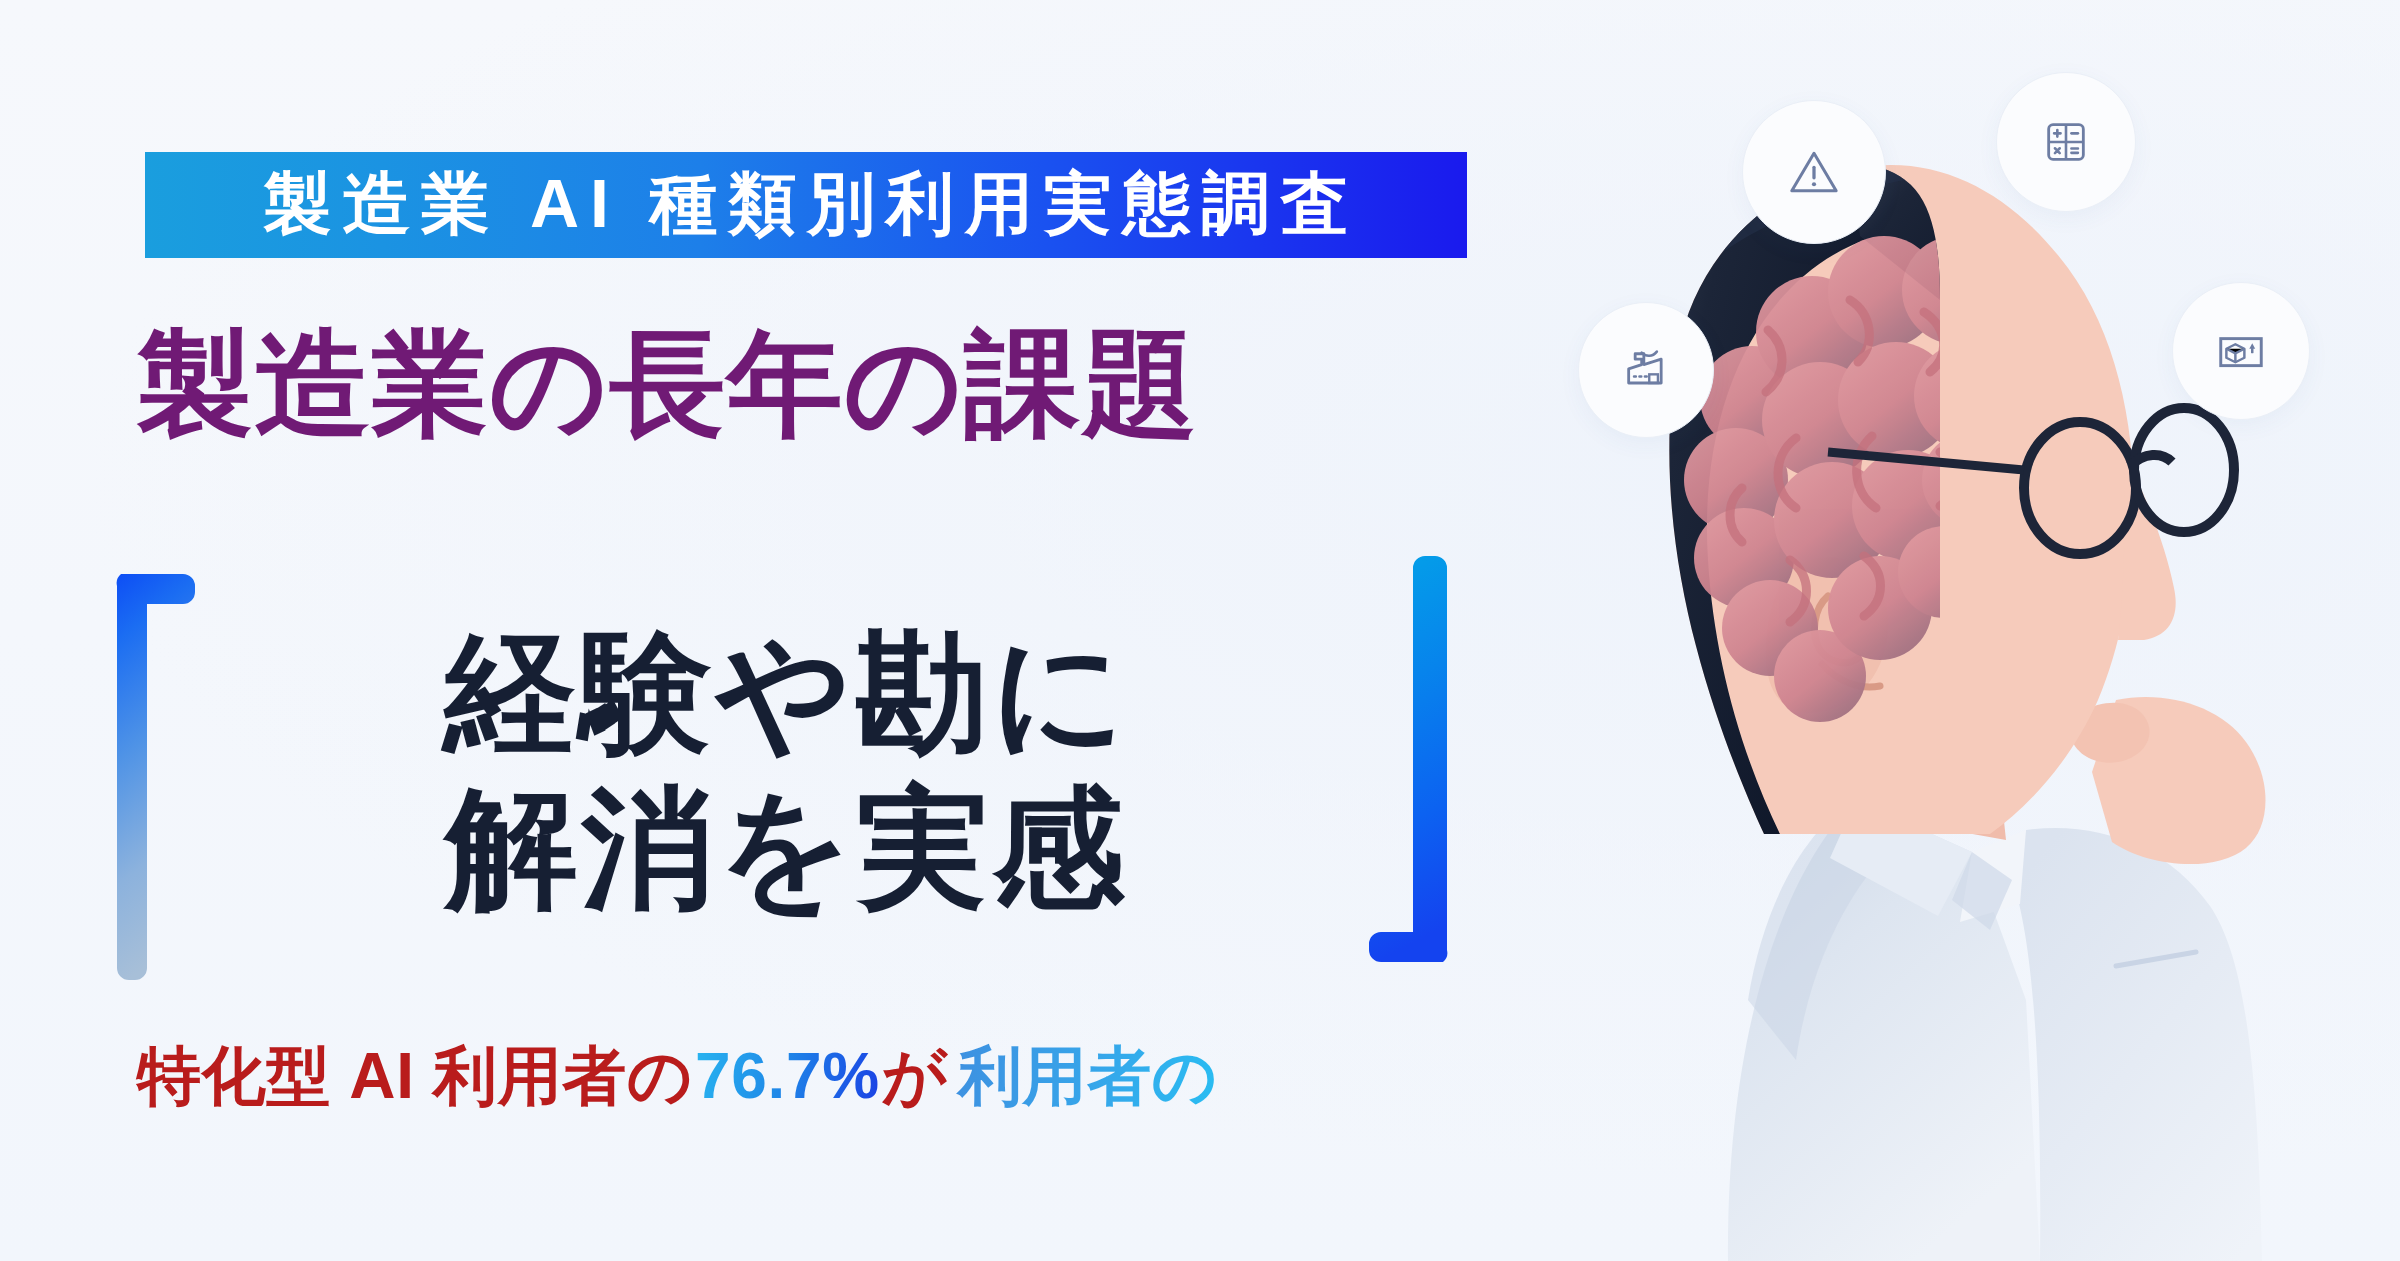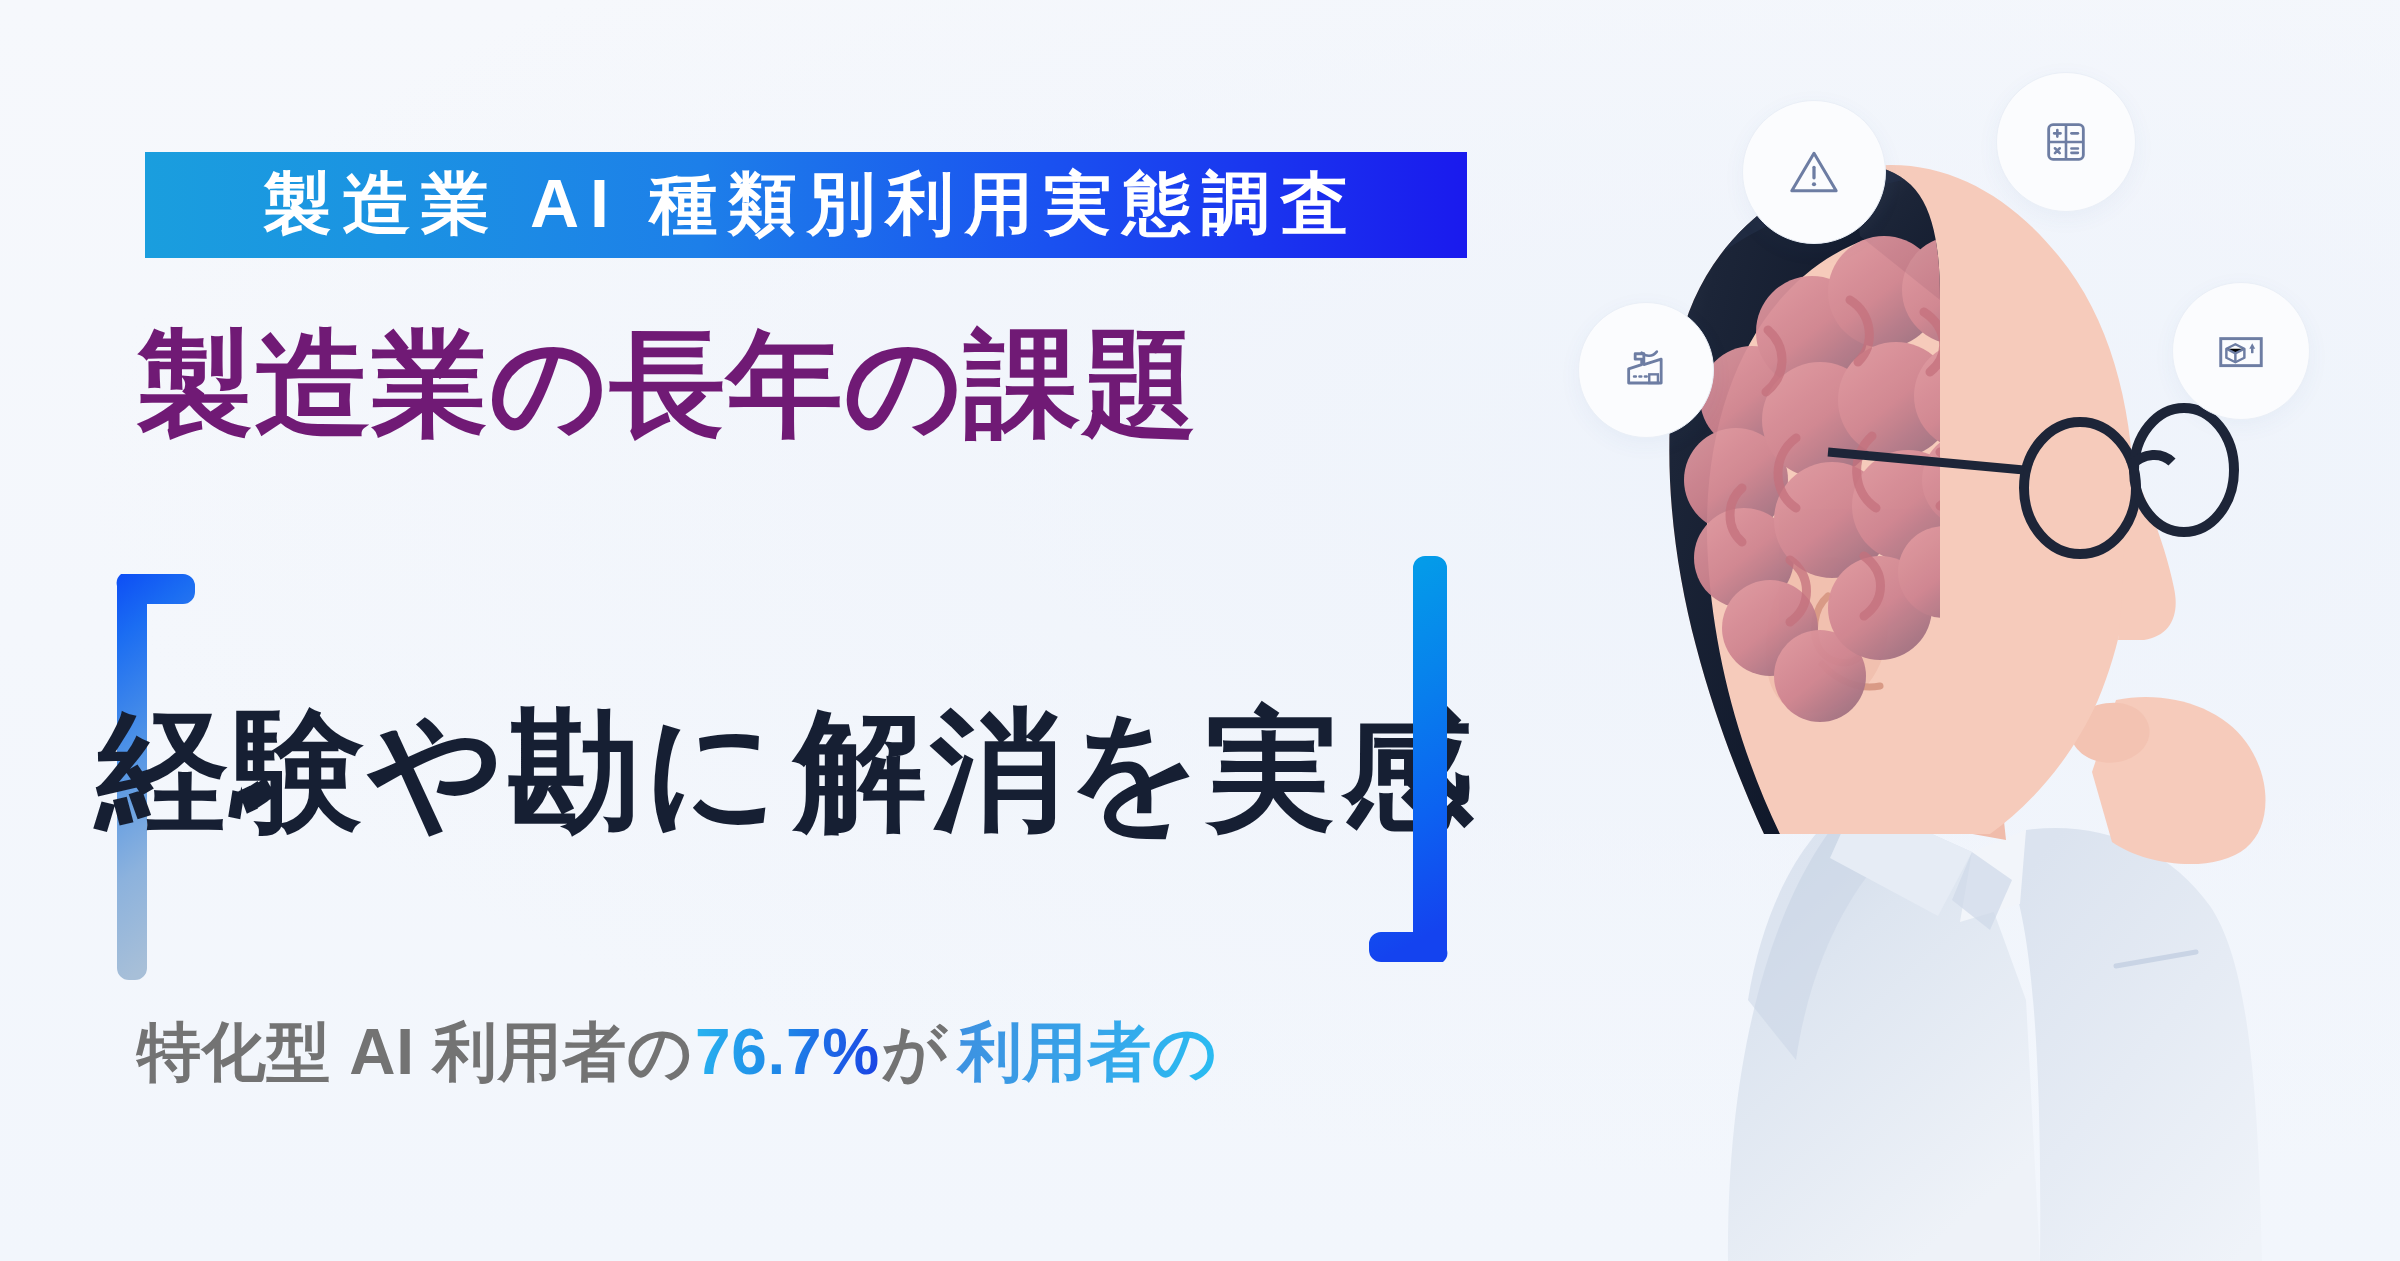--- a/index.html
+++ b/index.html
@@ -98,21 +98,21 @@
   .bracket-open  { left: 0px;    top: 0; }
   .bracket-close { right: 0px;   top: 0; }
 
   .bracket-lines {
     position: absolute;
     left: 96px;
     right: 96px;
     top: 0;
     height: 430px;
     display: flex;
-    flex-direction: row;
+    flex-direction: column;
     align-items: center;
     justify-content: center;
     gap: 8px;
   }
   .bracket-line {
     font-size: 132px;
     font-weight: 700;
     color: #161f33;
     line-height: 1.12;
     letter-spacing: 0.03em;
@@ -127,21 +127,21 @@
     top: 1014px;
     font-size: 64px;
     font-weight: 700;
     color: #161f33;
     letter-spacing: 0.01em;
     line-height: 1.2;
     white-space: nowrap;
     display: flex;
     align-items: baseline;
   }
-  .sub-plain { color: #737373; }
+  .sub-plain { color: #b91c1c; margin-top: 24px; }
   .sub-pct {
     font-size: 64px;
     font-weight: 700;
     background: linear-gradient(100deg, #29b6f0 0%, #1f8ae8 45%, #1a3fe4 100%);
     -webkit-background-clip: text;
     background-clip: text;
     color: transparent;
     padding: 0 2px;
   }
   .sub-accent {

